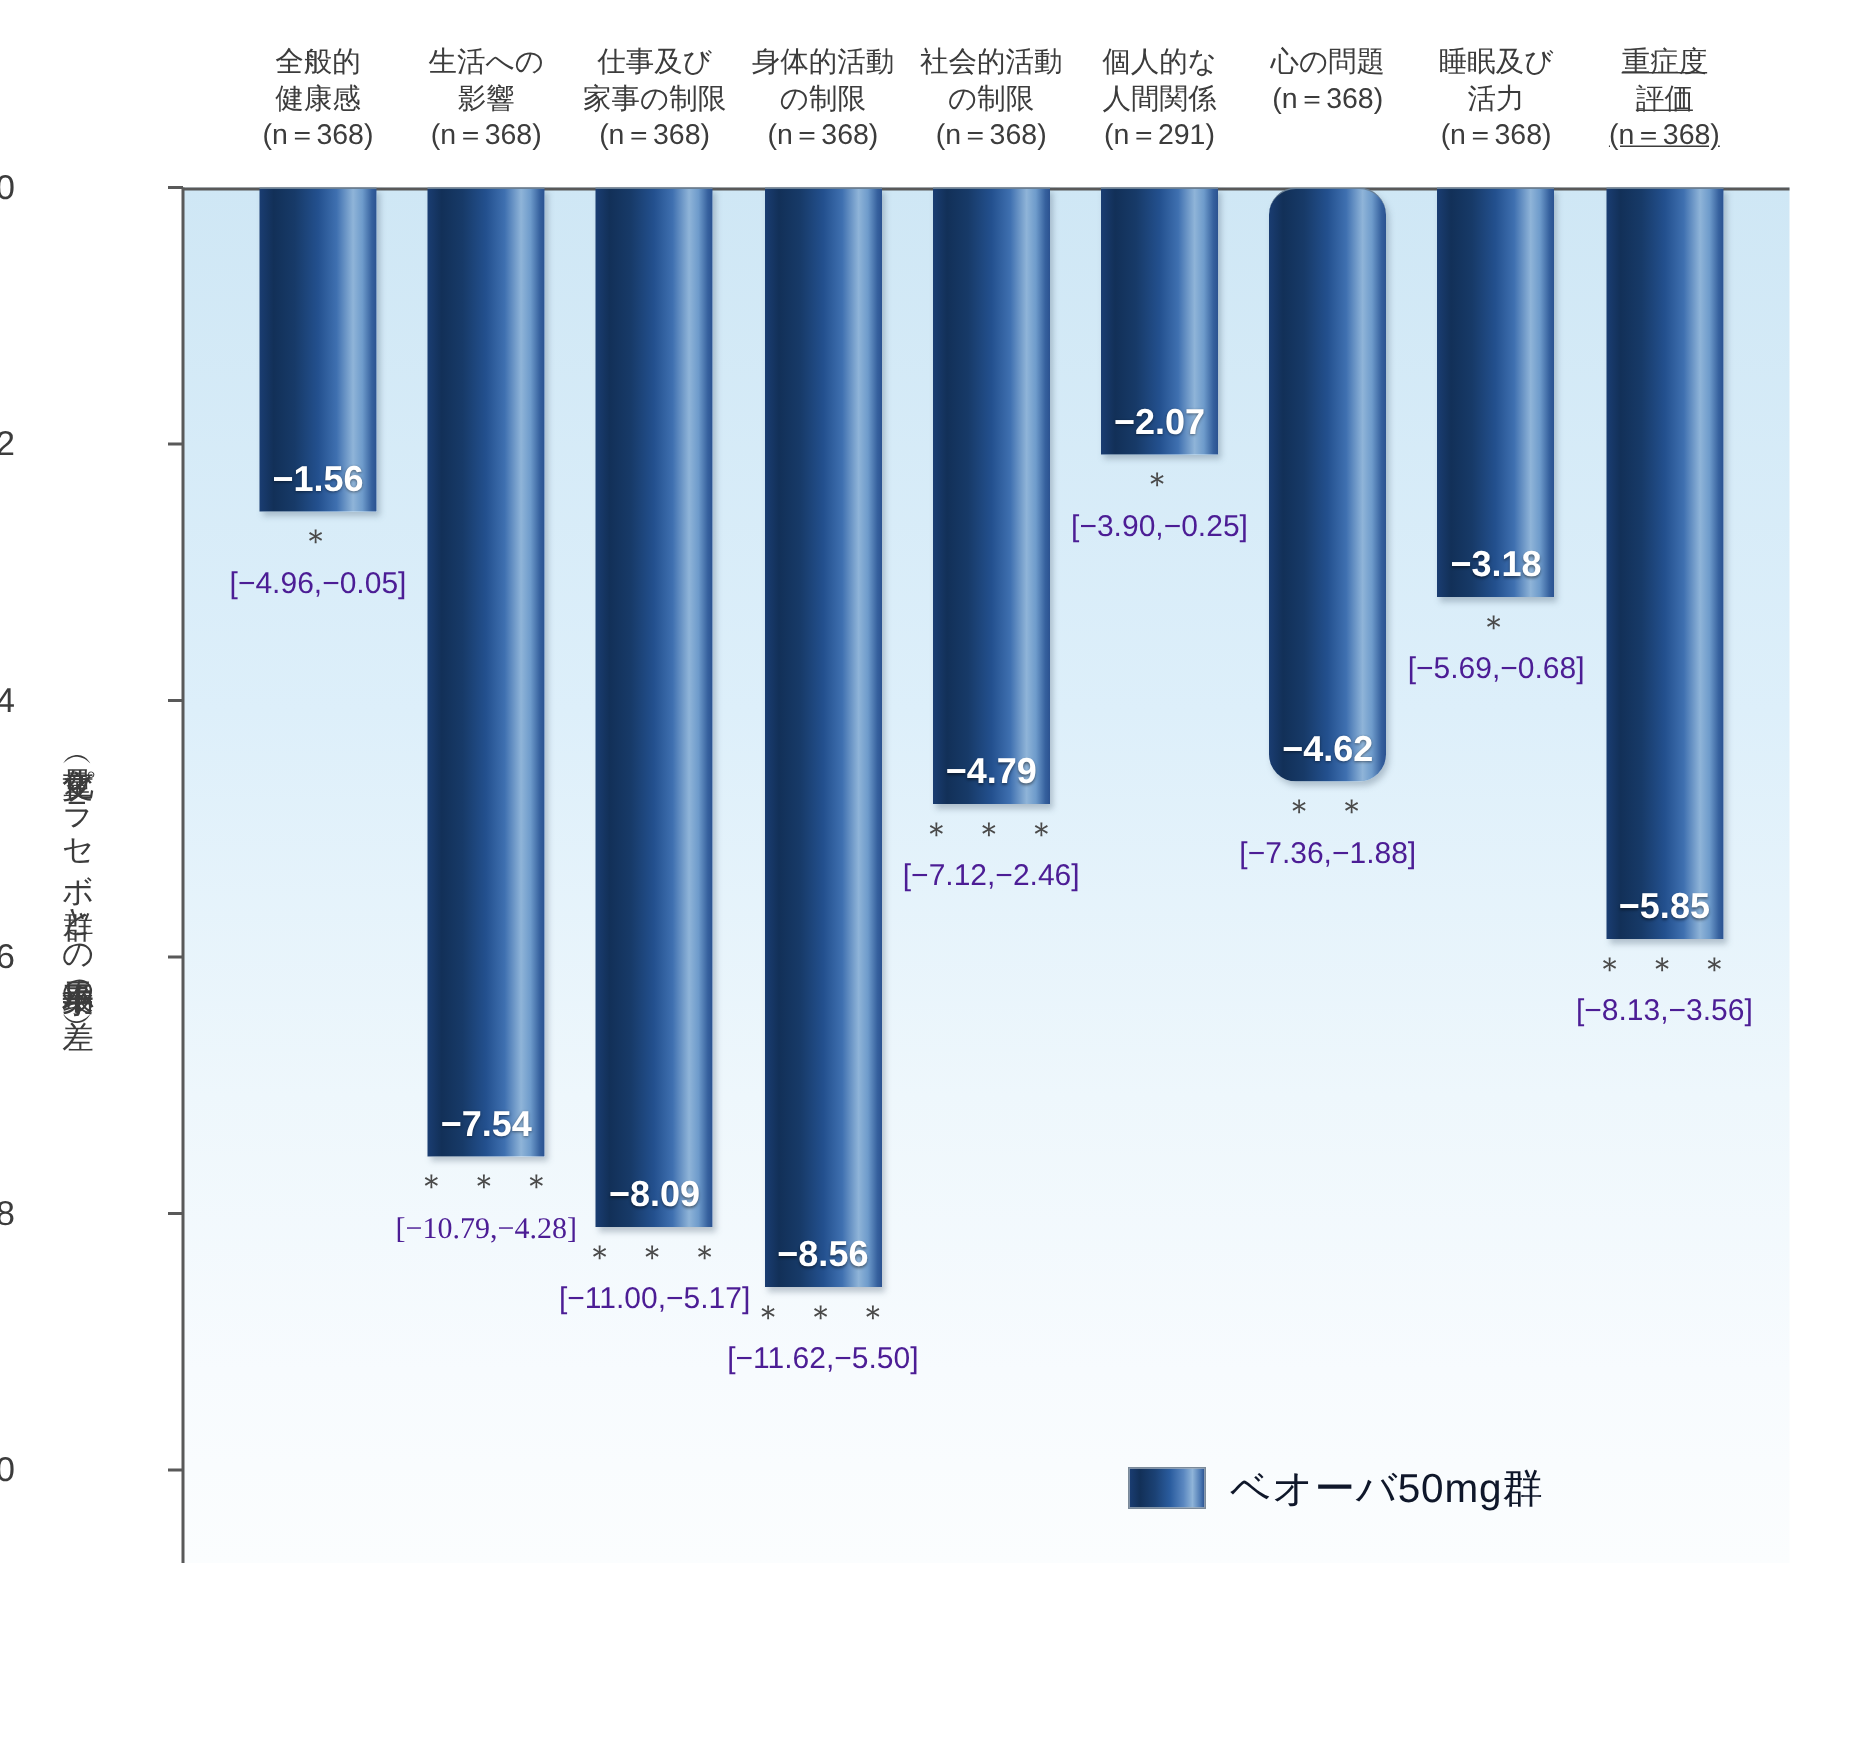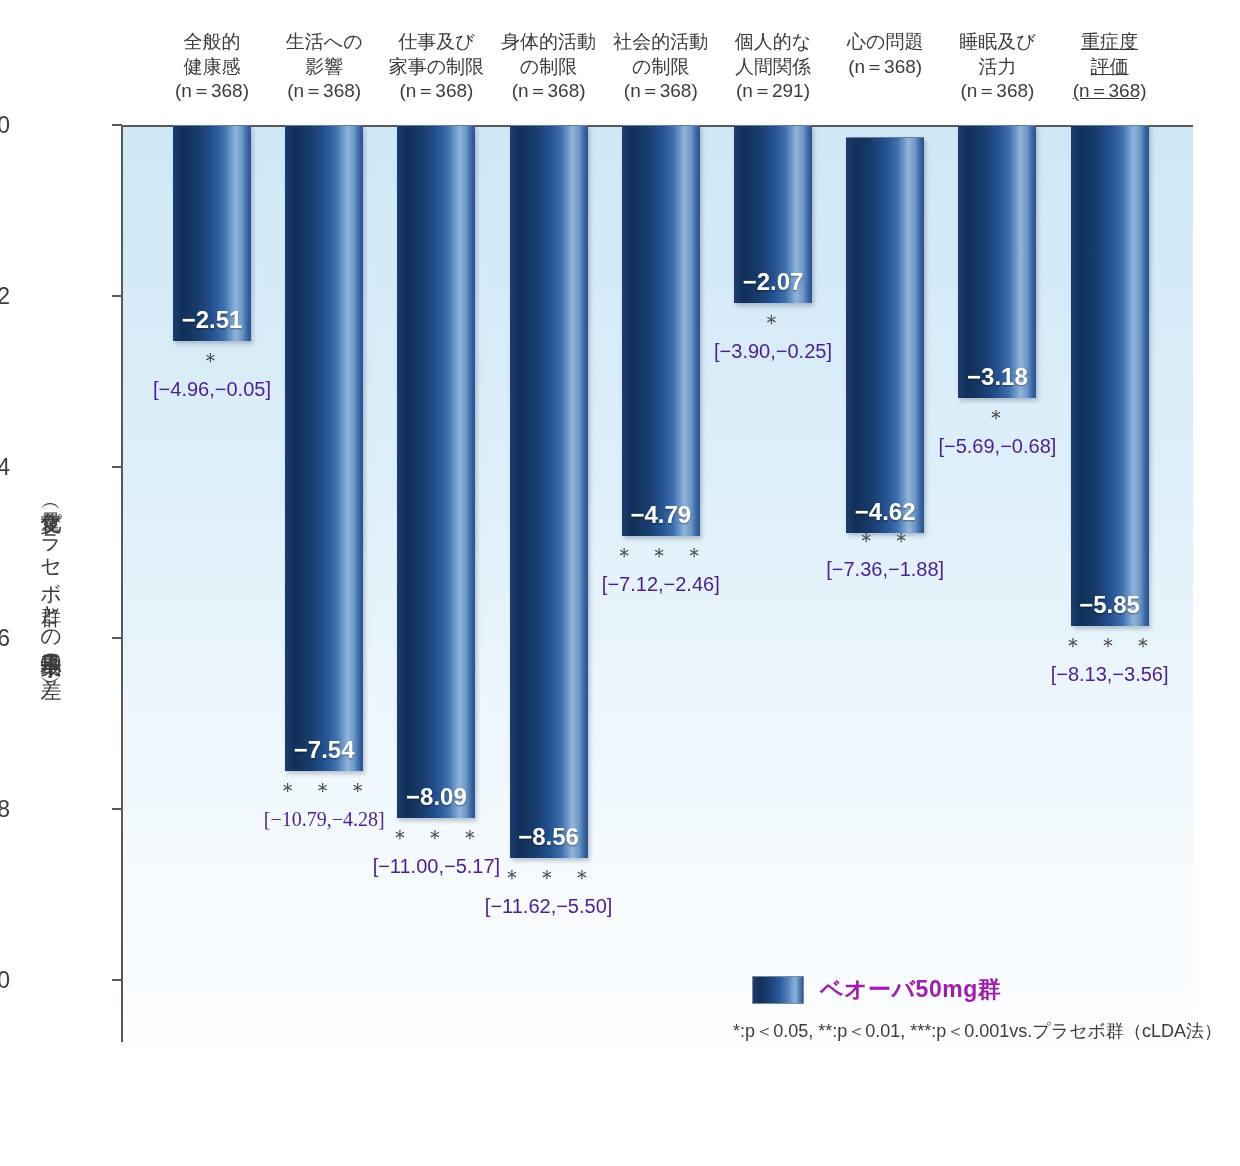--- a/index.html
+++ b/index.html
@@ -121,21 +121,21 @@
     left:752px; top:974px;
     display:flex; align-items:center; gap:16px;
   }
   #legend-swatch{
     width:50px;height:26px;
     background:linear-gradient(to right,
        #1a3d72 0%,#123058 14%,#1b4174 34%,#2a5c9e 54%,#5a87c0 72%,#8fb4d8 84%,#4a77b2 95%,#2b5290 100%);
     border:1px solid #7b8a99;
   }
   #legend-label{
-    font-size:23px; font-weight:bold; color:#a21caf;
+    font-size:27px; font-weight:normal; color:#0f172a;
     letter-spacing:.5px;
   }
   #footnotes{
     position:absolute;
     right:18px; top:1018px;
     text-align:right;
     font-size:18px;
     line-height:1.55;
     color:#3c3c3c;
   }
@@ -188,21 +188,21 @@
       <div class="y-tick-label" style="top: 342px;">−4</div>
       <div class="y-tick-mark" style="top: 512px;"></div>
       <div class="y-tick-label" style="top: 513px;">−6</div>
       <div class="y-tick-mark" style="top: 683px;"></div>
       <div class="y-tick-label" style="top: 684px;">−8</div>
       <div class="y-tick-mark" style="top: 854px;"></div>
       <div class="y-tick-label" style="top: 855px;">−10</div>
     </div>
   <div id="bars">
       <div class="bar" style="left: 51px; top: 0px; width: 78px; height: 214.605px;">
-        <div class="bar-value">−2.51</div>
+        <div class="bar-value">−1.56</div>
       </div>
       <div class="bar-stars" style="left: 90px; top: 220.605px;">＊</div>
       <div class="bar-ci" style="left: 90px; top: 252.605px;">[−4.96,−0.05]</div>
       <div class="bar" style="left: 163.2px; top: 0px; width: 78px; height: 644.67px;">
         <div class="bar-value">−7.54</div>
       </div>
       <div class="bar-stars" style="left: 202.2px; top: 650.67px;">＊ ＊ ＊</div>
       <div class="bar-ci" style="left: 202.2px; top: 682.67px; font-family: Liberation Serif, serif;">[−10.79,−4.28]</div>
       <div class="bar" style="left: 275.4px; top: 0px; width: 78px; height: 691.695px;">
         <div class="bar-value">−8.09</div>
@@ -217,21 +217,21 @@
       <div class="bar" style="left: 499.8px; top: 0px; width: 78px; height: 409.545px;">
         <div class="bar-value">−4.79</div>
       </div>
       <div class="bar-stars" style="left: 538.8px; top: 415.545px;">＊ ＊ ＊</div>
       <div class="bar-ci" style="left: 538.8px; top: 447.545px;">[−7.12,−2.46]</div>
       <div class="bar" style="left: 612px; top: 0px; width: 78px; height: 176.985px;">
         <div class="bar-value">−2.07</div>
       </div>
       <div class="bar-stars" style="left: 651px; top: 182.985px;">＊</div>
       <div class="bar-ci" style="left: 651px; top: 214.985px;">[−3.90,−0.25]</div>
-      <div class="bar" style="left: 724.2px; top: 12px; width: 78px; height: 395.01px;">
+      <div class="bar" style="left: 724.2px; top: 0px; width: 78px; height: 395.01px; border-radius: 18px;">
         <div class="bar-value">−4.62</div>
       </div>
       <div class="bar-stars" style="left: 763.2px; top: 401.01px;">＊ ＊</div>
       <div class="bar-ci" style="left: 763.2px; top: 433.01px;">[−7.36,−1.88]</div>
       <div class="bar" style="left: 836.4px; top: 0px; width: 78px; height: 271.89px;">
         <div class="bar-value">−3.18</div>
       </div>
       <div class="bar-stars" style="left: 875.4px; top: 277.89px;">＊</div>
       <div class="bar-ci" style="left: 875.4px; top: 309.89px;">[−5.69,−0.68]</div>
       <div class="bar" style="left: 948.6px; top: 0px; width: 78px; height: 500.175px;">
@@ -241,14 +241,13 @@
       <div class="bar-ci" style="left: 987.6px; top: 538.175px;">[−8.13,−3.56]</div>
     </div>
 </div>
 
 <div id="legend">
   <div id="legend-swatch"></div>
   <div id="legend-label">ベオーバ50mg群</div>
 </div>
 
 <div id="footnotes">
-  <div class="footnote-line">*:p＜0.05, **:p＜0.01, ***:p＜0.001vs.プラセボ群（cLDA法）</div>
 </div>
 
 </body></html>

